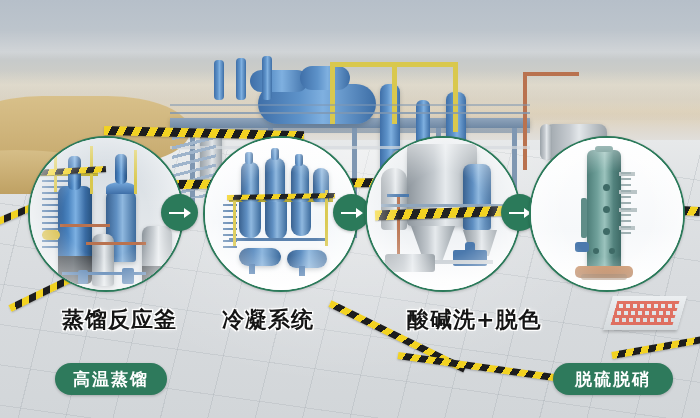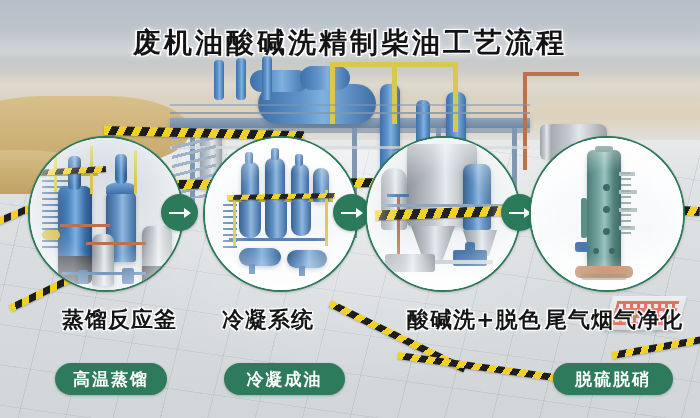--- a/index.html
+++ b/index.html
@@ -217,21 +217,20 @@
     <div class="tape" style="left:172px;top:180px;width:330px;transform:rotate(-0.5deg);"></div>
     <div class="tape" style="left:490px;top:196px;width:210px;transform:rotate(3deg);"></div>
   </div>
 
   <div class="tape" style="left:-16px;top:224px;width:120px;transform:rotate(-23deg);height:7px;"></div>
   <div class="tape" style="left:10px;top:305px;width:190px;transform:rotate(-26deg);height:7px;"></div>
   <div class="tape" style="left:330px;top:300px;width:150px;transform:rotate(26deg);height:7px;"></div>
   <div class="tape" style="left:398px;top:352px;width:170px;transform:rotate(8deg);height:7px;"></div>
   <div class="tape" style="left:612px;top:352px;width:110px;transform:rotate(-10deg);height:7px;"></div>
 
-  <div class="title">废机油酸碱洗精制柴油工艺流程</div>
 
   <div class="node n1">
     <div class="inner">
       <div class="eq lad" style="left:12px;top:36px;width:26px;height:74px;"></div>
       <div class="eq plat" style="left:6px;top:34px;width:62px;height:4px;"></div>
       <div class="eq blue tower shadowy" style="left:28px;top:48px;width:34px;height:86px;"></div>
       <div class="eq dark" style="left:28px;top:118px;width:34px;height:28px;border-radius:0 0 5px 5px;"></div>
       <div class="eq blue" style="left:38px;top:18px;width:13px;height:34px;border-radius:5px;"></div>
       <div class="eq blue2 tower shadowy" style="left:76px;top:52px;width:30px;height:72px;"></div>
       <div class="eq capB" style="left:76px;top:44px;width:30px;height:12px;"></div>
@@ -355,19 +354,17 @@
               box-shadow:0 2px 3px rgba(0,0,0,.2);">
     <div style="position:absolute;left:6px;top:5px;width:62px;height:24px;
          background:repeating-linear-gradient(90deg,#e05c4a 0 3px,rgba(0,0,0,0) 3px 7px),
                     repeating-linear-gradient(180deg,#e05c4a 0 3px,rgba(0,0,0,0) 3px 7px);
          opacity:.85;"></div>
   </div>
 
   <div class="caption" style="left:50px;padding-left:12px;">蒸馏反应釜</div>
   <div class="caption" style="left:222px;">冷凝系统</div>
   <div class="caption" style="left:361px;margin-left:46px;">酸碱洗+脱色</div>
-  <div class="caption" style="left:545px;">尾气烟气净化</div>
 
   <div class="badge" style="left:55px;width:112px;">高温蒸馏</div>
-  <div class="badge" style="left:224px;width:121px;">冷凝成油</div>
   <div class="badge" style="left:553px;width:120px;">脱硫脱硝</div>
 
 </div>
 
 </body></html>

